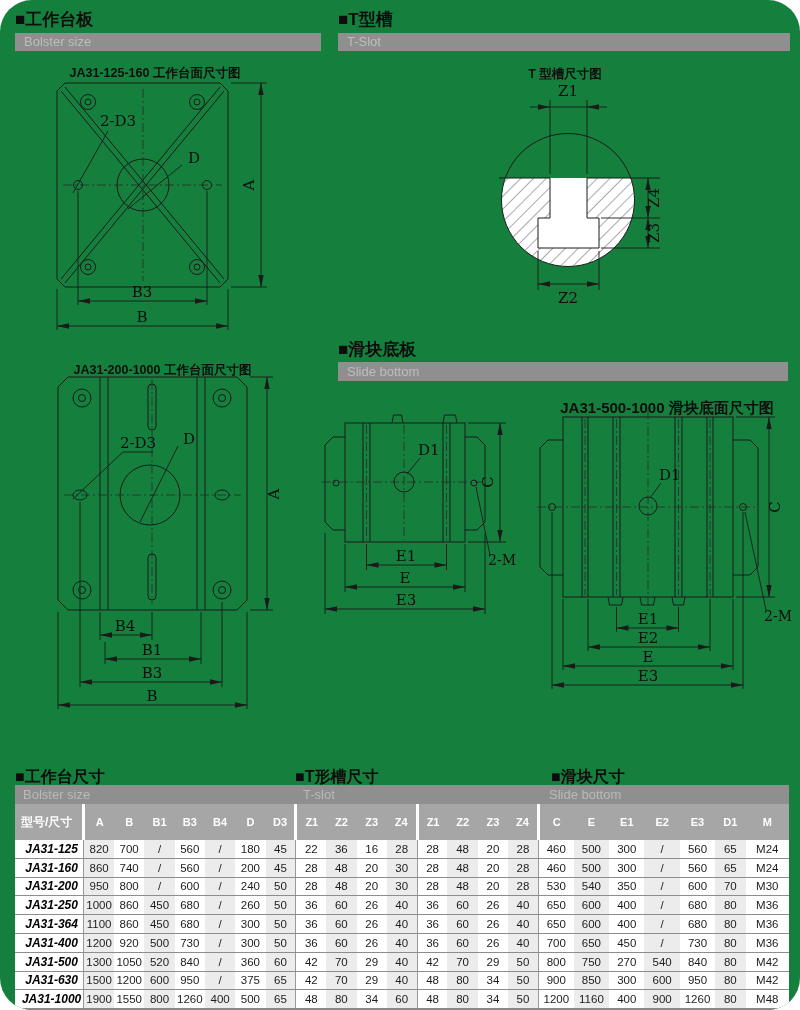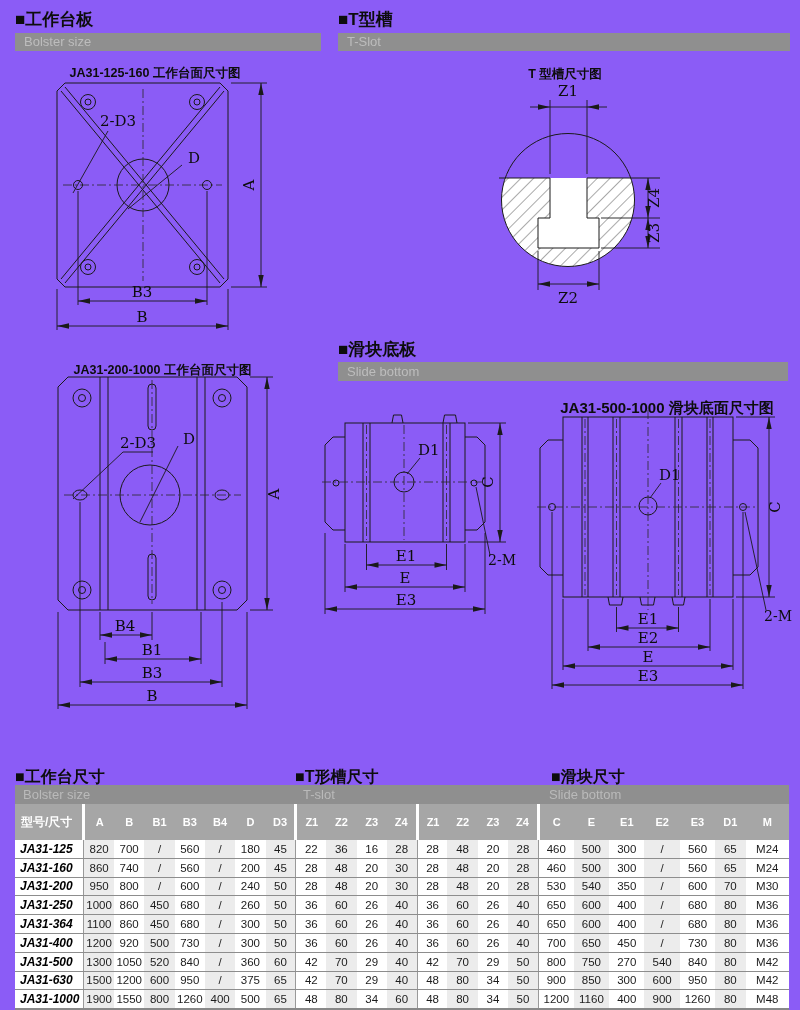--- a/index.html
+++ b/index.html
@@ -1,38 +1,38 @@
 <!DOCTYPE html>
 <html><head>
 <meta charset="utf-8">
 <style>
   html,body{margin:0;padding:0;background:#fff;}
-  .page{position:relative;width:800px;height:1010px;background:#8b5cf6;overflow:hidden;
-        font-family:"Liberation Sans",sans-serif;color:#111;}
+  .page{position:relative;width:800px;height:1010px;background:#15803d;overflow:hidden;
+        font-family:"Liberation Sans",sans-serif;color:#111;border-radius:32px;}
   .sec-title{position:absolute;font-weight:bold;font-size:17px;color:#0d0d0d;}
   .gray-bar{position:absolute;height:18px;background:#8f8f8f;color:#bdbdbd;font-size:13px;
             line-height:18px;padding-left:9px;box-sizing:border-box;}
   .diag-title{position:absolute;font-size:12.5px;font-weight:bold;color:#0d0d0d;text-align:center;margin-top:10px;}
   .sub-title{position:absolute;font-weight:bold;font-size:16px;color:#0d0d0d;margin-top:10px;}
   svg{position:absolute;overflow:visible;}
   .ln{stroke:#1a1a1a;stroke-width:1;fill:none;}
   .thin{stroke:#1a1a1a;stroke-width:0.9;fill:none;}
   .cl{stroke:#2a2a2a;stroke-width:0.8;fill:none;stroke-dasharray:9 3 2 3;}
   .dim{font-family:"DejaVu Serif",serif;font-size:15px;fill:#0d0d0d;}
   .dimS{font-family:"DejaVu Serif",serif;font-size:14px;fill:#0d0d0d;}
   .groupbar{position:absolute;left:15px;top:785px;width:774px;height:19px;display:flex;background:#8f8f8f;}
   .groupbar div{color:#bababa;font-size:13px;line-height:19px;padding-left:8px;box-sizing:border-box;}
   table.tbl{position:absolute;left:15px;top:804px;width:774px;border-collapse:collapse;table-layout:fixed;}
   .tbl thead th{background:#a6a6a6;color:#fff;font-size:11px;font-weight:bold;height:36px;
                 text-align:center;padding:0;white-space:nowrap;}
   .tbl thead th.corner{font-size:12px;text-align:left;padding-left:6px;border-right:2px solid #fff;}
   .tbl thead th.gs{border-left:3px solid #fff;}
   .tbl tbody td{height:17.8px;font-size:11.5px;text-align:center;color:#1c1c1c;
                 border-bottom:1px solid #8d8d8d;padding:0;white-space:nowrap;background:#fff;}
-  .tbl tbody td.model{font-weight:bold;font-style:italic;text-align:left;padding-left:5px;
+  .tbl tbody td.model{font-weight:bold;font-style:italic;text-align:center;padding-left:5px;
                       font-size:12px;color:#000;border-right:1px solid #999;}
   .tbl tbody td.st{background:#ececec;}
   .tbl tbody td.gs{border-left:1px solid #999;}
   .tbl tbody tr:last-child td{border-bottom:2px solid #888;}
 </style>
 </head>
 <body>
 
 <div class="page">
 

